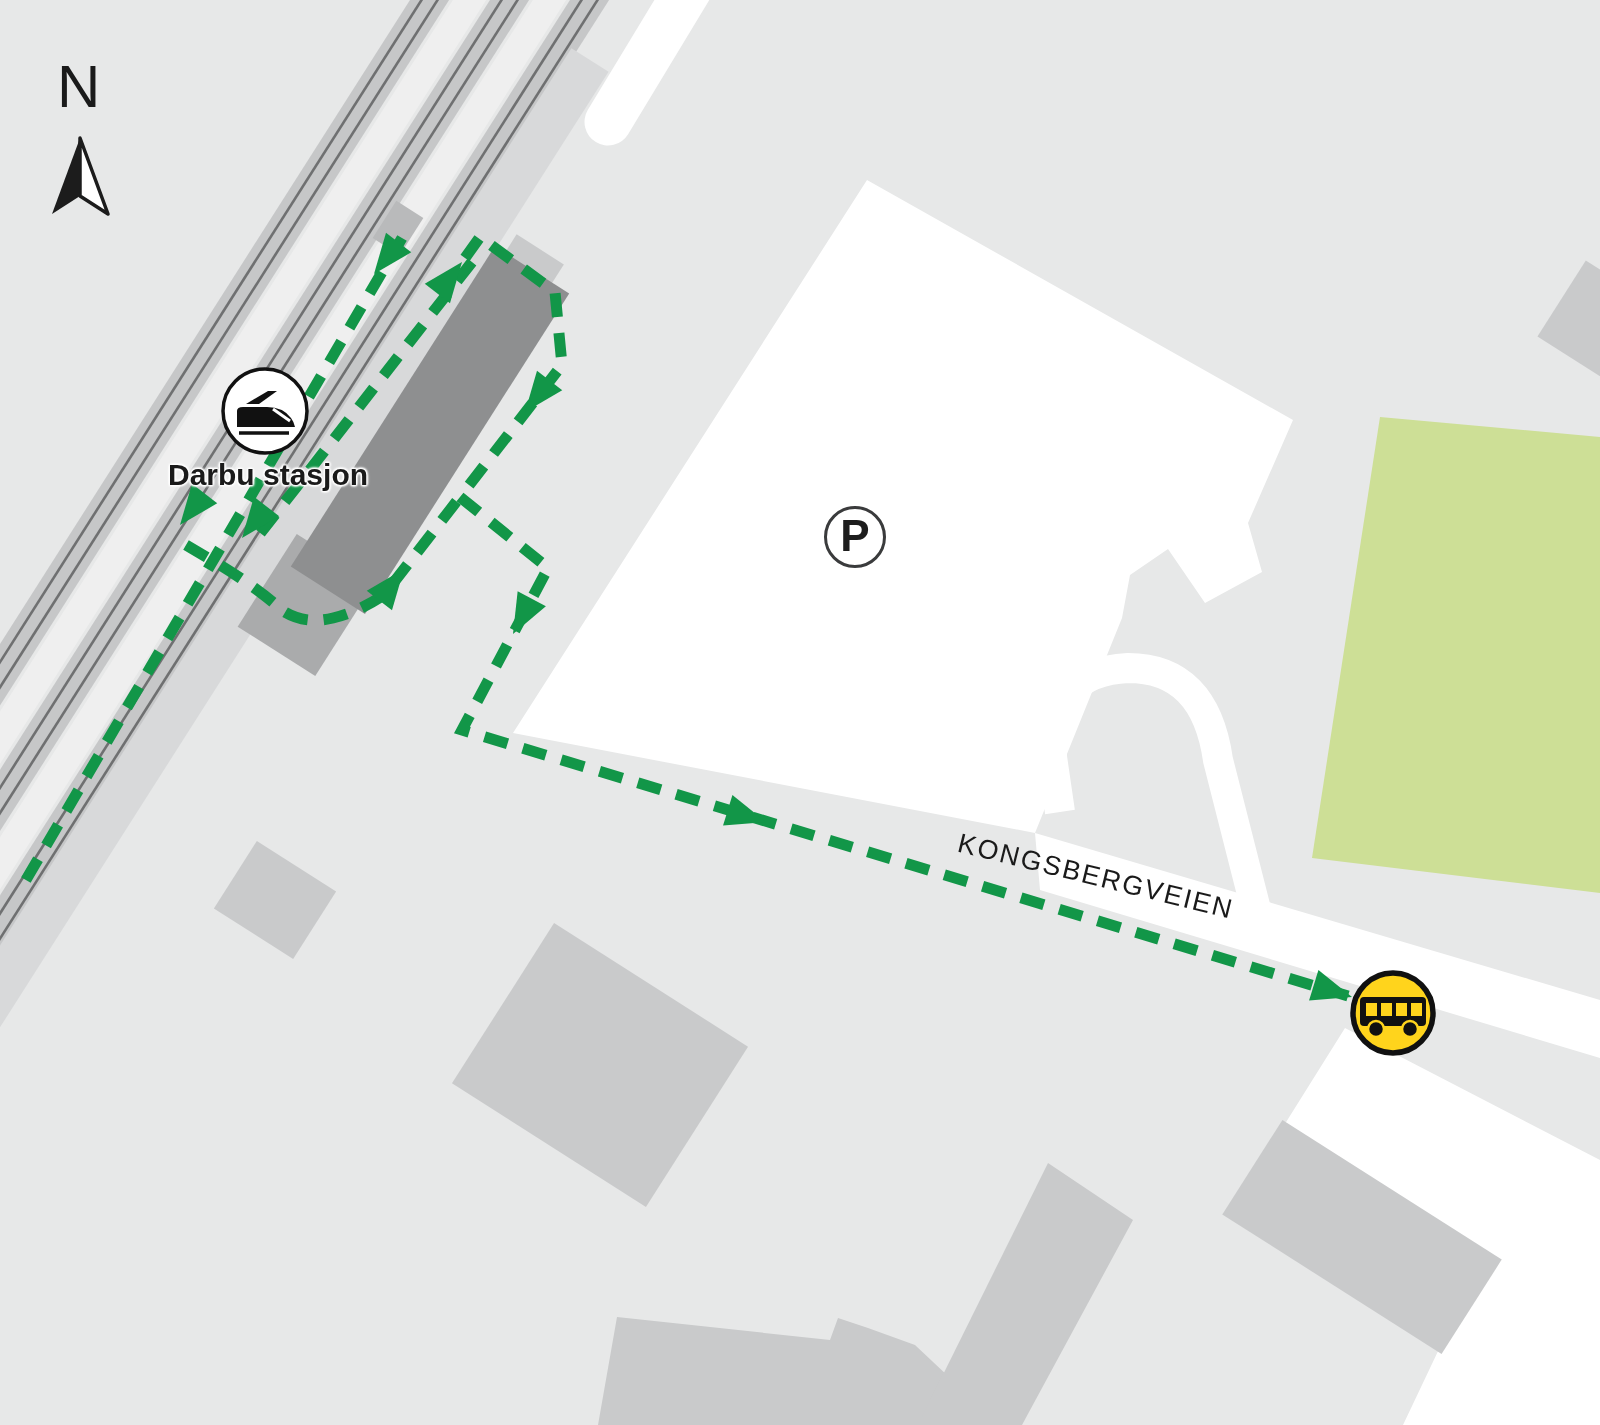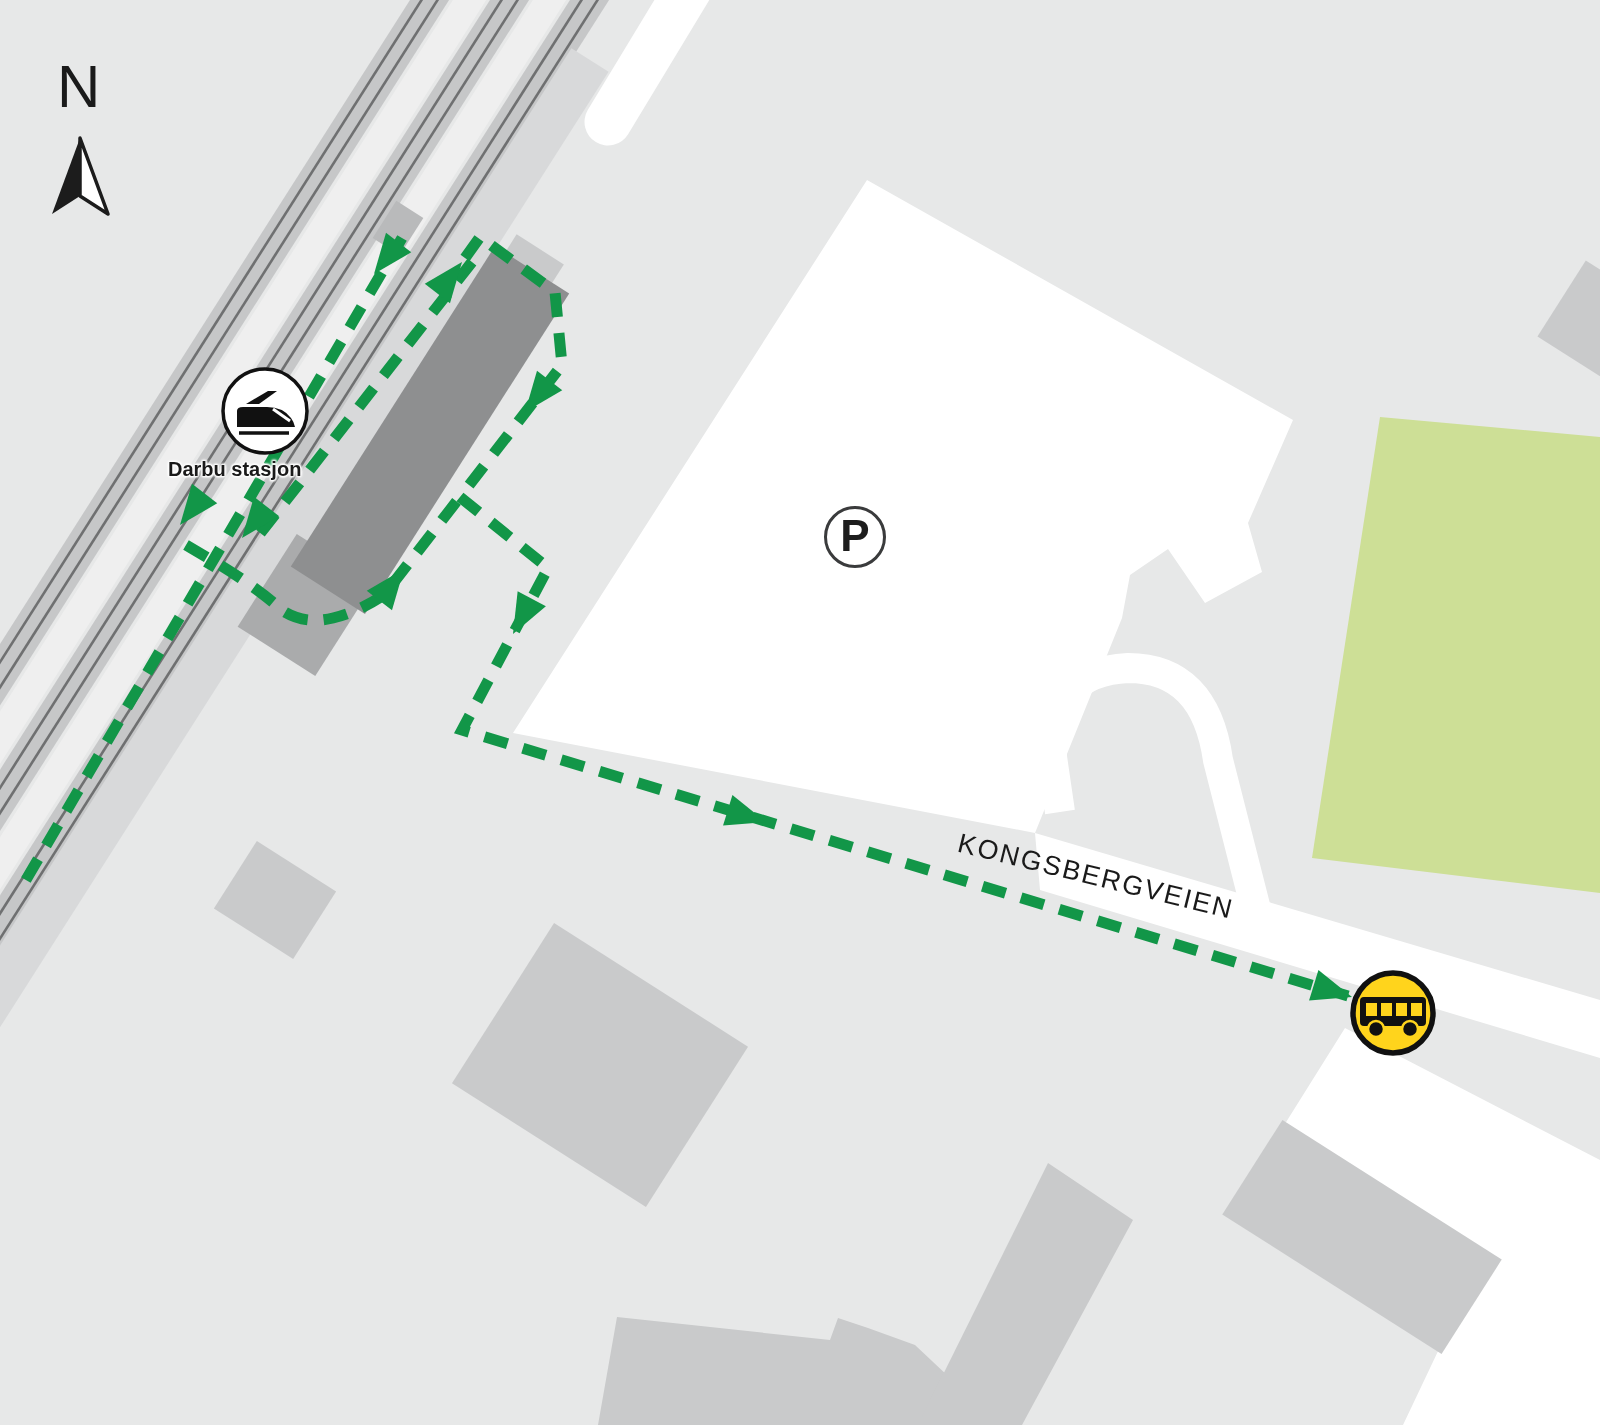--- a/index.html
+++ b/index.html
@@ -7,21 +7,21 @@
     --track_gray:#c6c7c8; --rail_dark:#6f7071; --platform_gray:#d8d9da; --strip_light:#efefef;
     --field_green:#cddf96; --route_green:#129648; --bus_yellow:#ffd41c; --label_black:#1a1a1a;
     --annex_gray:#aaabac;
   }
   html,body{margin:0;padding:0;}
   body{width:1600px;height:1425px;overflow:hidden;font-family:"Liberation Sans",sans-serif;}
   .map{position:relative;width:1600px;height:1425px;background:var(--bg);overflow:hidden;}
   .map svg.base{position:absolute;left:0;top:0;}
   .lbl{position:absolute;color:var(--label_black);white-space:nowrap;}
   .lbl-north{left:57px;top:52px;font-size:60px;font-weight:500;letter-spacing:1px;}
-  .lbl-station{left:168px;top:458px;font-size:20px;font-weight:700;
+  .lbl-station{left:168px;top:458px;font-size:30px;font-weight:700;
     text-shadow:0 0 3px #fff,0 0 3px #fff,0 0 4px #fff,1px 1px 2px #fff,-1px -1px 2px #fff,1px -1px 2px #fff,-1px 1px 2px #fff;}
   .lbl-street{left:962px;top:828px;font-size:27px;font-weight:500;letter-spacing:2px;
     transform:rotate(13.8deg);transform-origin:left top;}
   .p-badge{position:absolute;left:824px;top:506px;width:62px;height:62px;border-radius:50%;
     background:#fff;border:3px solid #3a3b3c;box-sizing:border-box;display:flex;align-items:center;justify-content:center;
     font-size:44px;font-weight:700;color:#1d1d1d;padding-bottom:2px;}
 </style>
 </head>
 <body>
 

